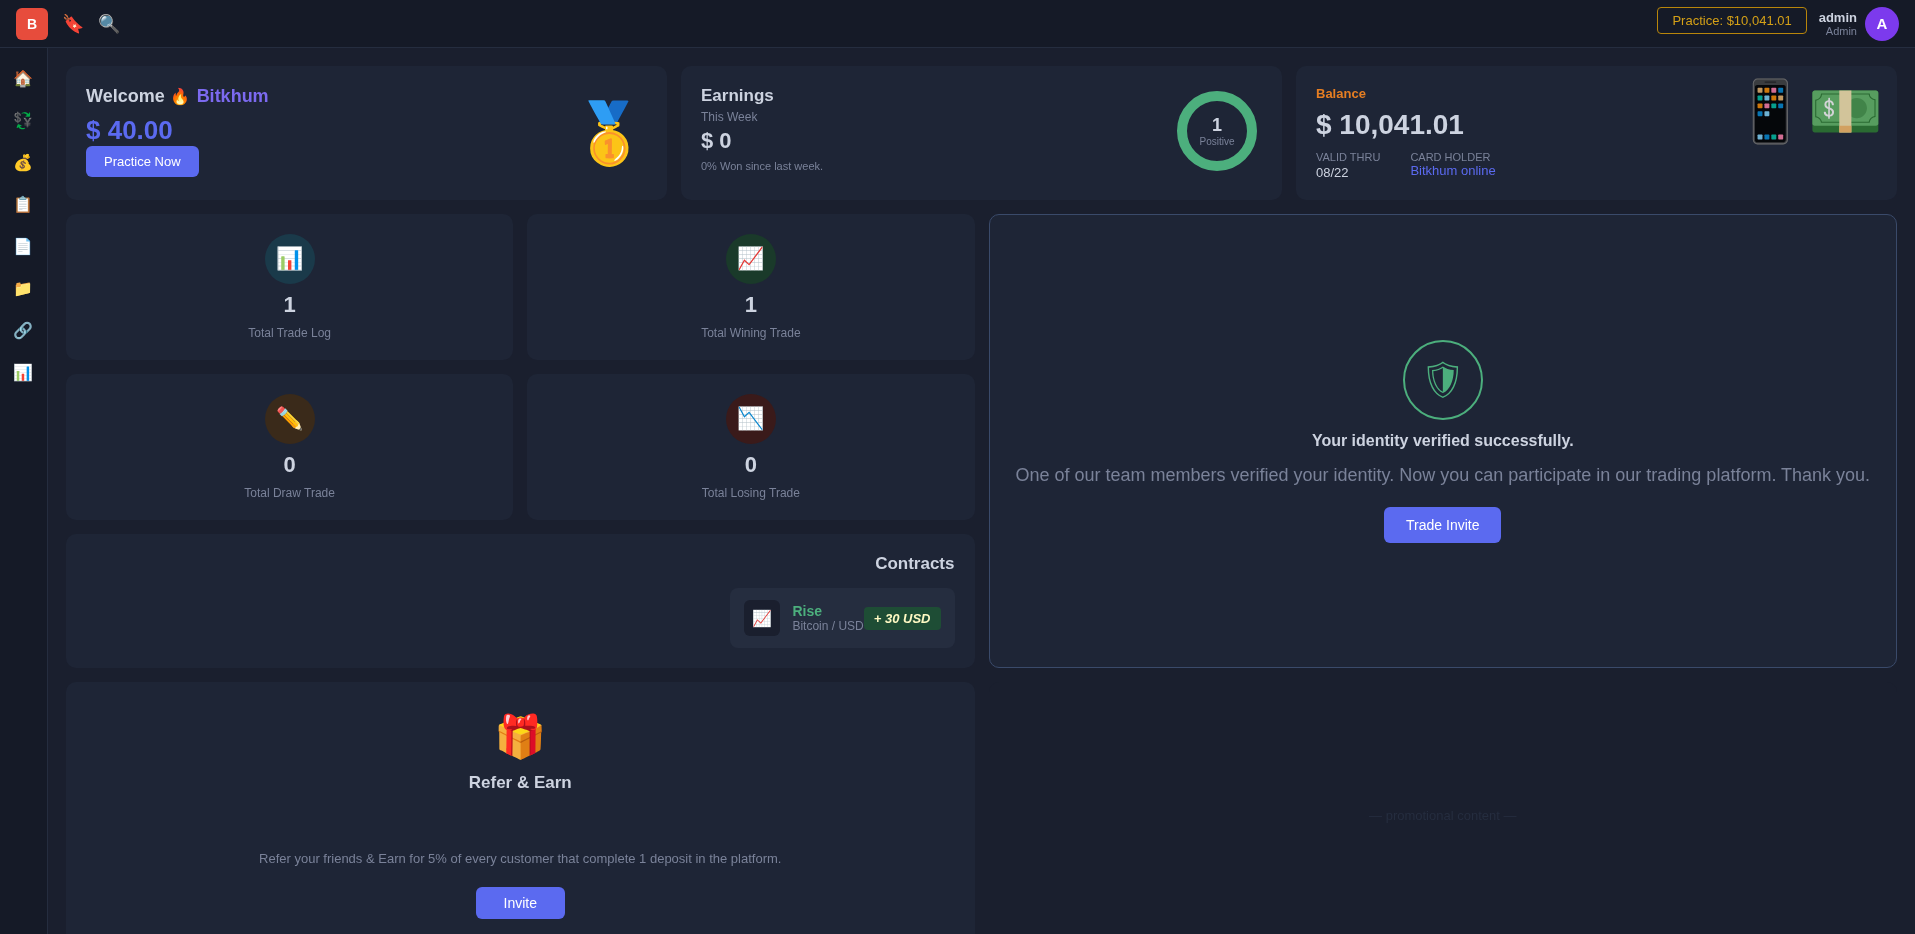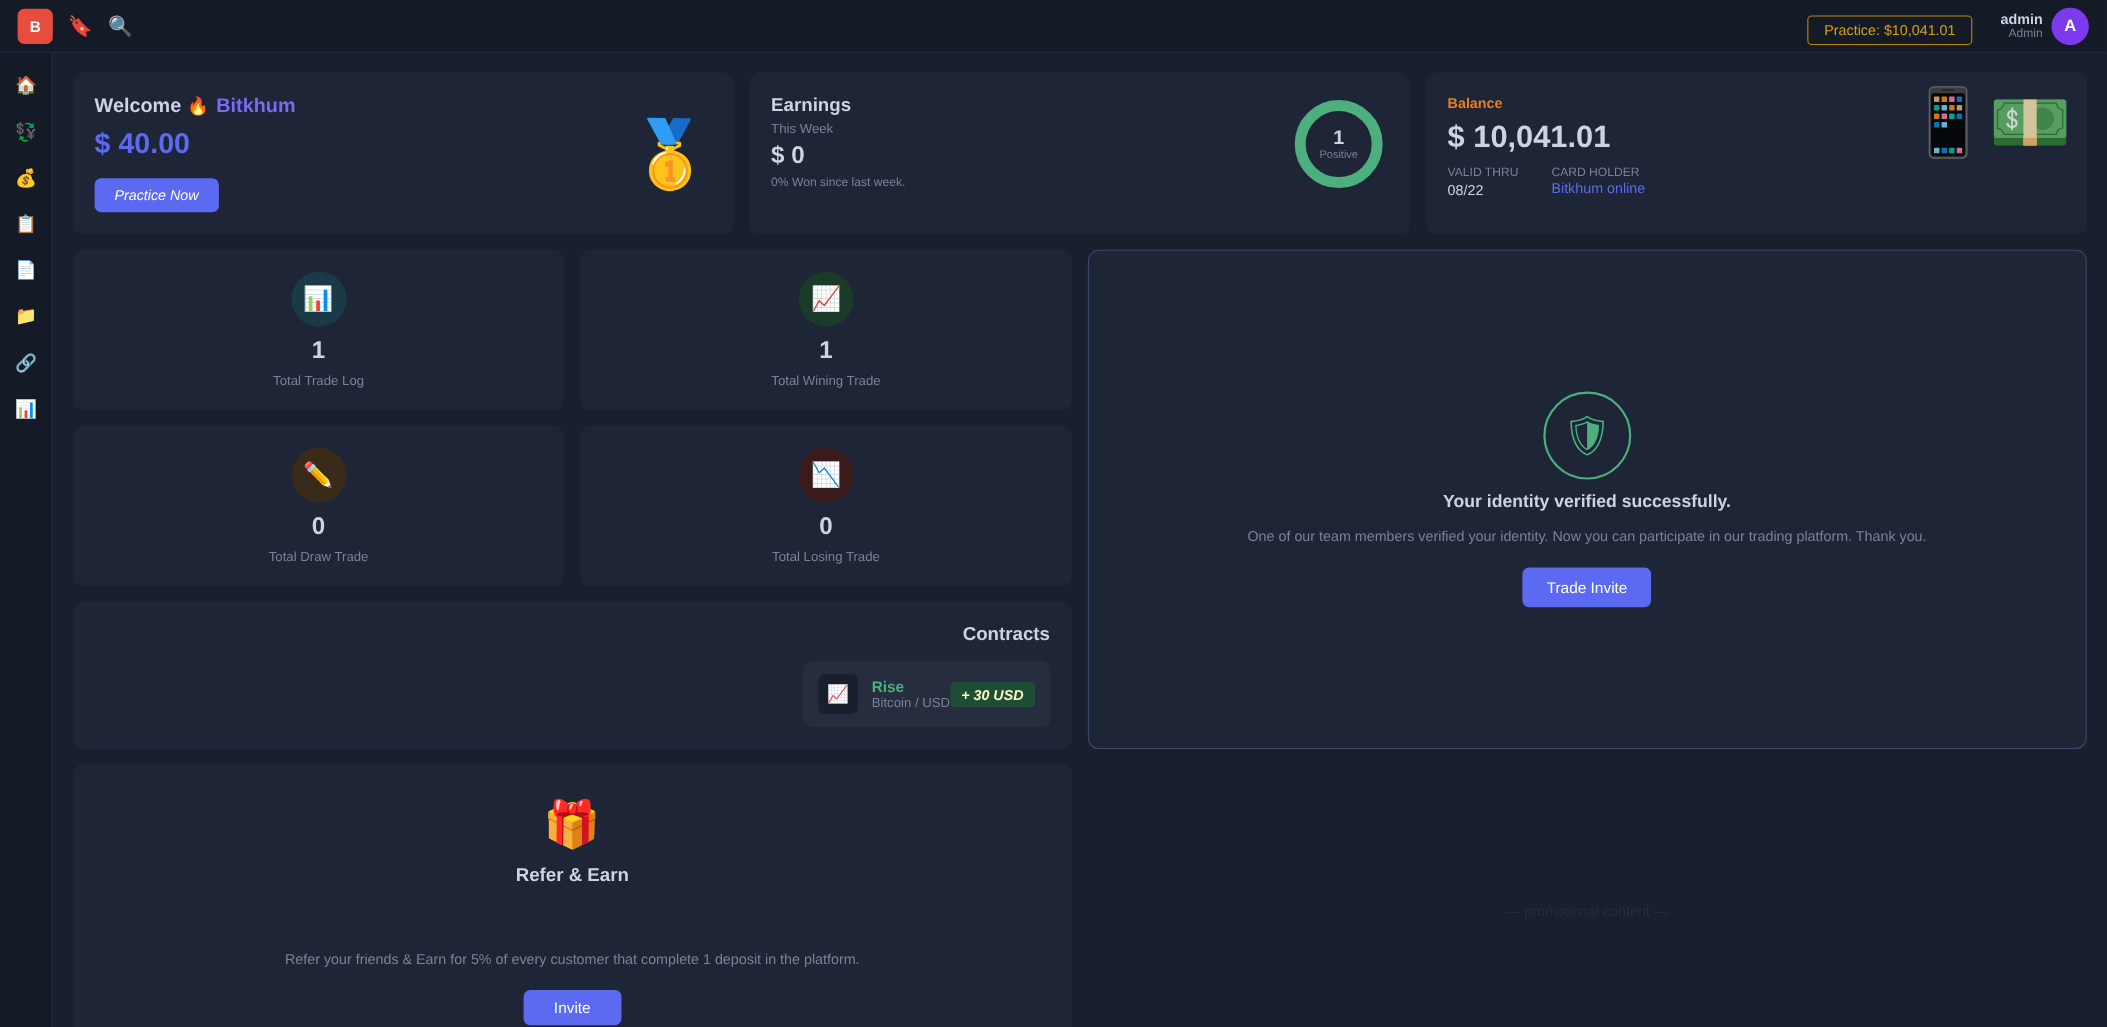--- a/index.html
+++ b/index.html
@@ -35,22 +35,21 @@
       display: flex; align-items: center; justify-content: center;
       font-weight: bold; color: white; font-size: 14px;
     }
     .topnav-icon {
       color: #7a8299;
       font-size: 18px;
       cursor: pointer;
     }
     .topnav-right {
       display: flex;
-      align-items: flex-end;
-      gap: 14px;
+      align-items: flex-start;
     }
     .practice-btn {
       background: transparent;
       border: 1px solid #b8860b;
       color: #d4a017;
       padding: 5px 14px;
       border-radius: 4px;
       font-size: 13px;
       cursor: pointer;
     }
@@ -140,23 +139,21 @@
     .you-earned { font-size: 13px; color: #7a8299; margin-top: 4px; }
     .earned-amount { font-size: 26px; font-weight: 700; color: #5b6af0; margin-top: 8px; }
     .practice-now-btn {
       background: #5b6af0;
       color: white;
       border: none;
       border-radius: 6px;
       padding: 8px 18px;
       font-size: 13px;
       cursor: pointer;
-      margin-top: 16px;
       width: fit-content;
-      font-style: italic;
     }
     .medal-decoration {
       position: absolute;
       right: 20px;
       top: 50%;
       transform: translateY(-50%);
       font-size: 60px;
     }
 
     
@@ -289,21 +286,21 @@
     }
     .verify-shield {
       width: 80px; height: 80px;
       border-radius: 50%;
       border: 2px solid #4caf7d;
       display: flex; align-items: center; justify-content: center;
       font-size: 36px;
       color: #4caf7d;
     }
     .verify-title { font-size: 16px; font-weight: 600; color: #cdd3e0; }
-    .verify-desc { font-size: 13px; color: #7a8299; line-height: 1.5; }
+    .verify-desc { font-size: 18px; color: #7a8299; line-height: 1.5; }
     .trade-wallet-btn {
       background: #5b6af0;
       color: white;
       border: none;
       border-radius: 6px;
       padding: 10px 22px;
       font-size: 14px;
       cursor: pointer;
       margin-top: 6px;
     }

